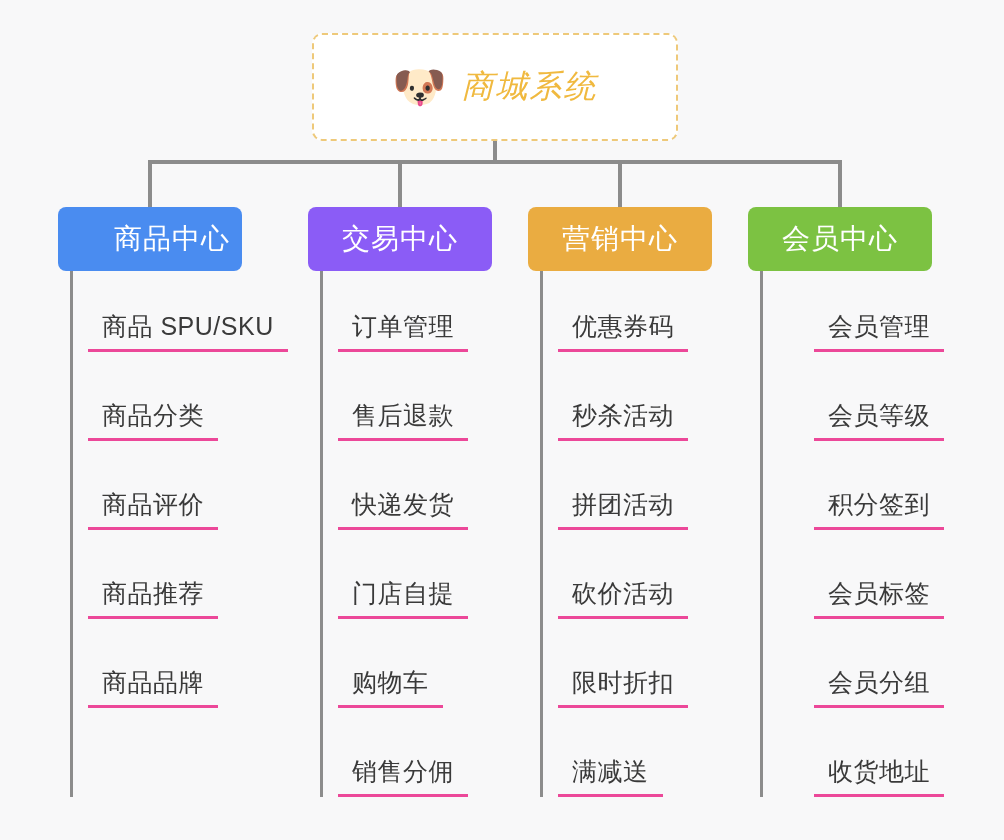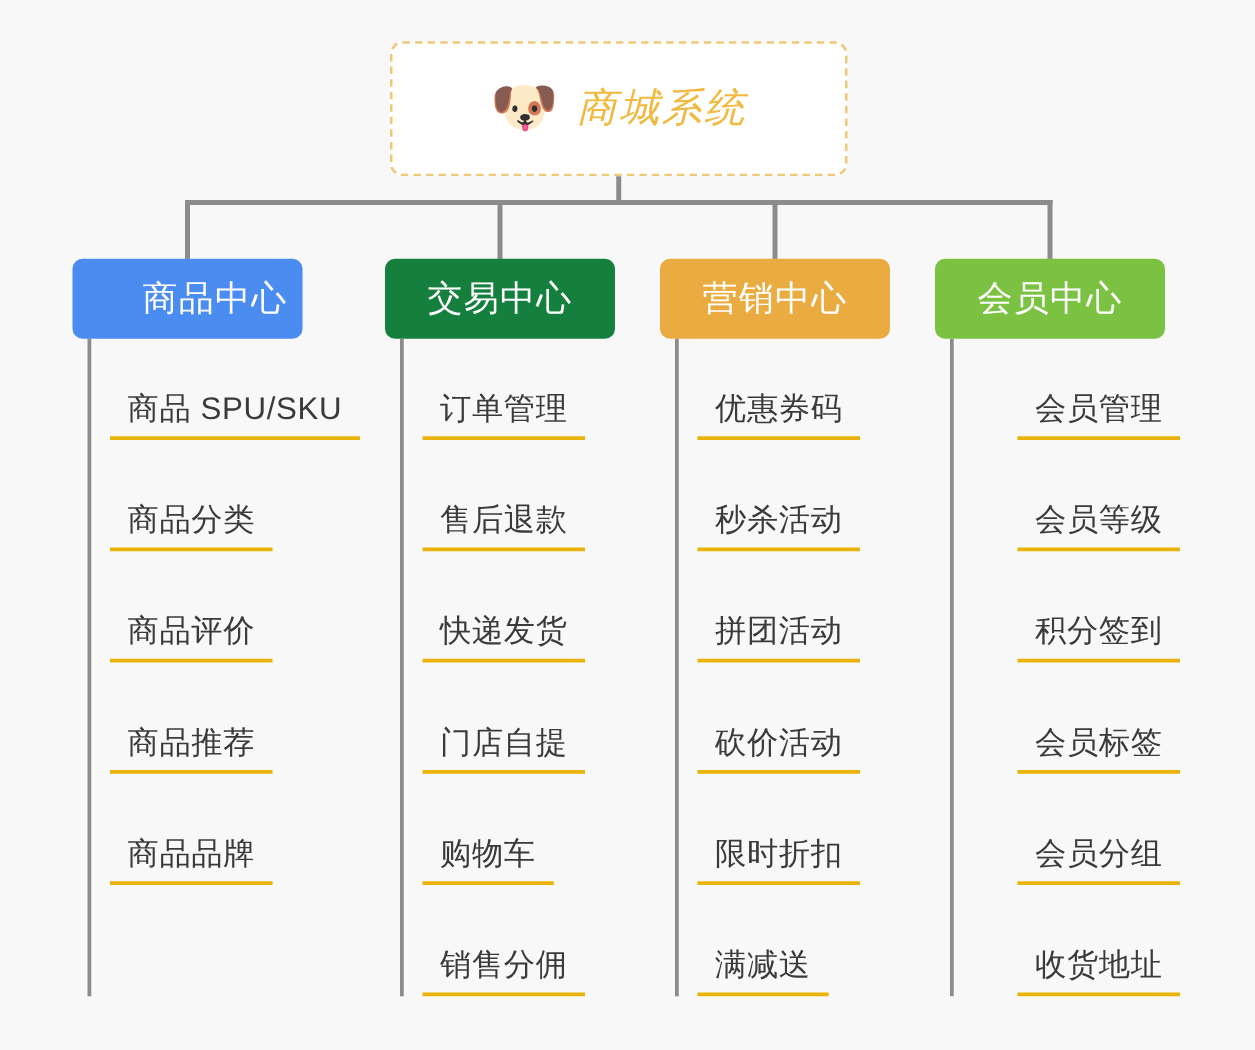--- a/index.html
+++ b/index.html
@@ -117,21 +117,21 @@
     height: 89px;
     box-sizing: border-box;
     display: flex;
     align-items: flex-end;
     padding-left: 18px;
   }
   .leaf-inner {
     position: relative;
     display: inline-block;
     padding: 0 14px 6px 14px;
-    border-bottom: 3px solid #eab308;
+    border-bottom: 3px solid #ec4899;
     margin-bottom: 8px;
   }
   .leaf-label {
     font-size: 25px;
     color: #3a3a3a;
     white-space: nowrap;
     letter-spacing: 0.5px;
   }
 </style>
 </head>
@@ -166,21 +166,21 @@
           </li>
           <li class="leaf-item">
             <div class="leaf-inner"><span class="leaf-label">商品推荐</span></div>
           </li>
           <li class="leaf-item">
             <div class="leaf-inner"><span class="leaf-label">商品品牌</span></div>
           </li>
         </ul>
       </div>
       <div class="conn conn-v-branch" style="left: 398px;"></div>
-      <div class="cat-header" style="left: 308px; background: #15803d;">
+      <div class="cat-header" style="left: 308px; background: #8b5cf6;">
         <span class="cat-header-label">交易中心</span>
       </div>
       <div class="leaf-col" style="left: 320px;">
         <div class="leaf-spine" style="height: 526px;"></div>
         <ul class="leaf-list">
           <li class="leaf-item">
             <div class="leaf-inner"><span class="leaf-label">订单管理</span></div>
           </li>
           <li class="leaf-item">
             <div class="leaf-inner"><span class="leaf-label">售后退款</span></div>

